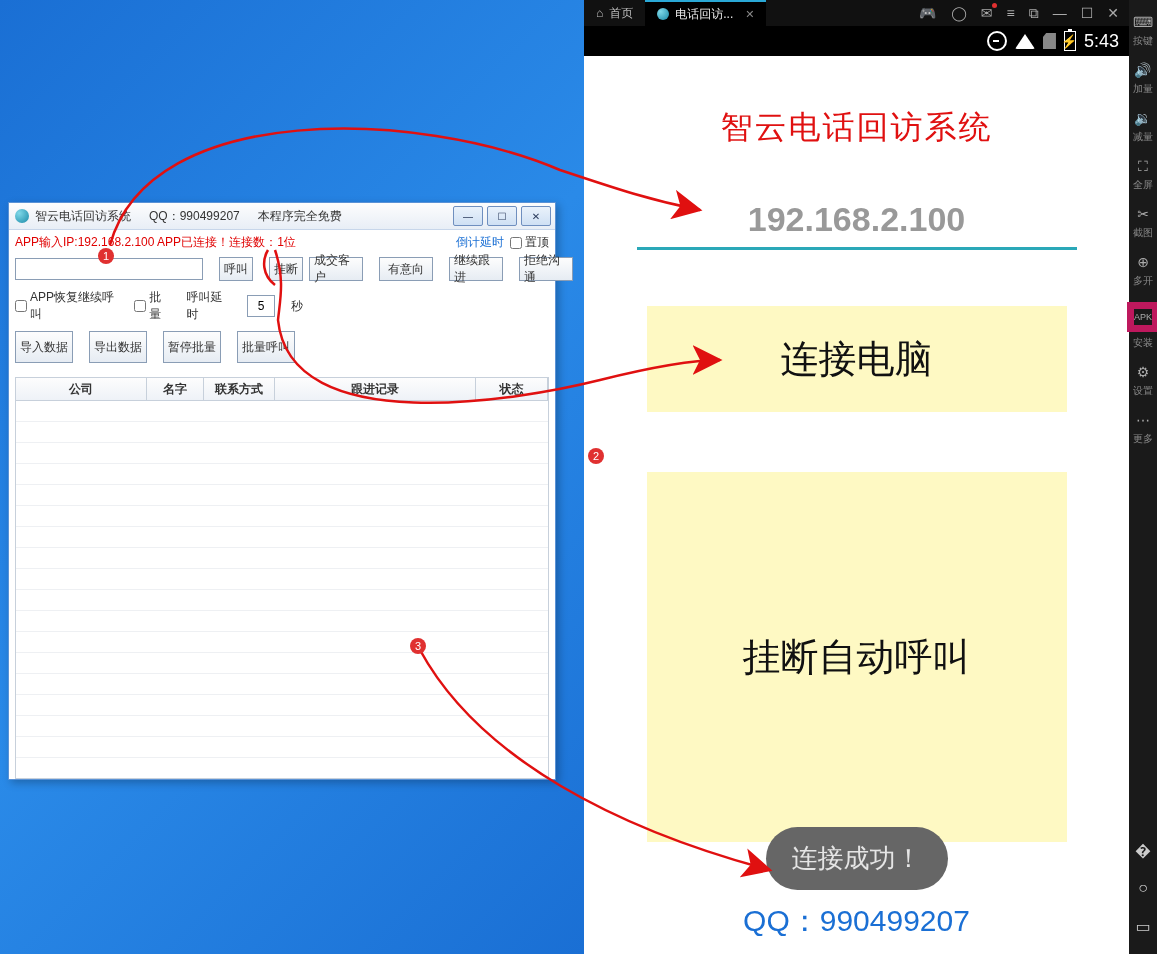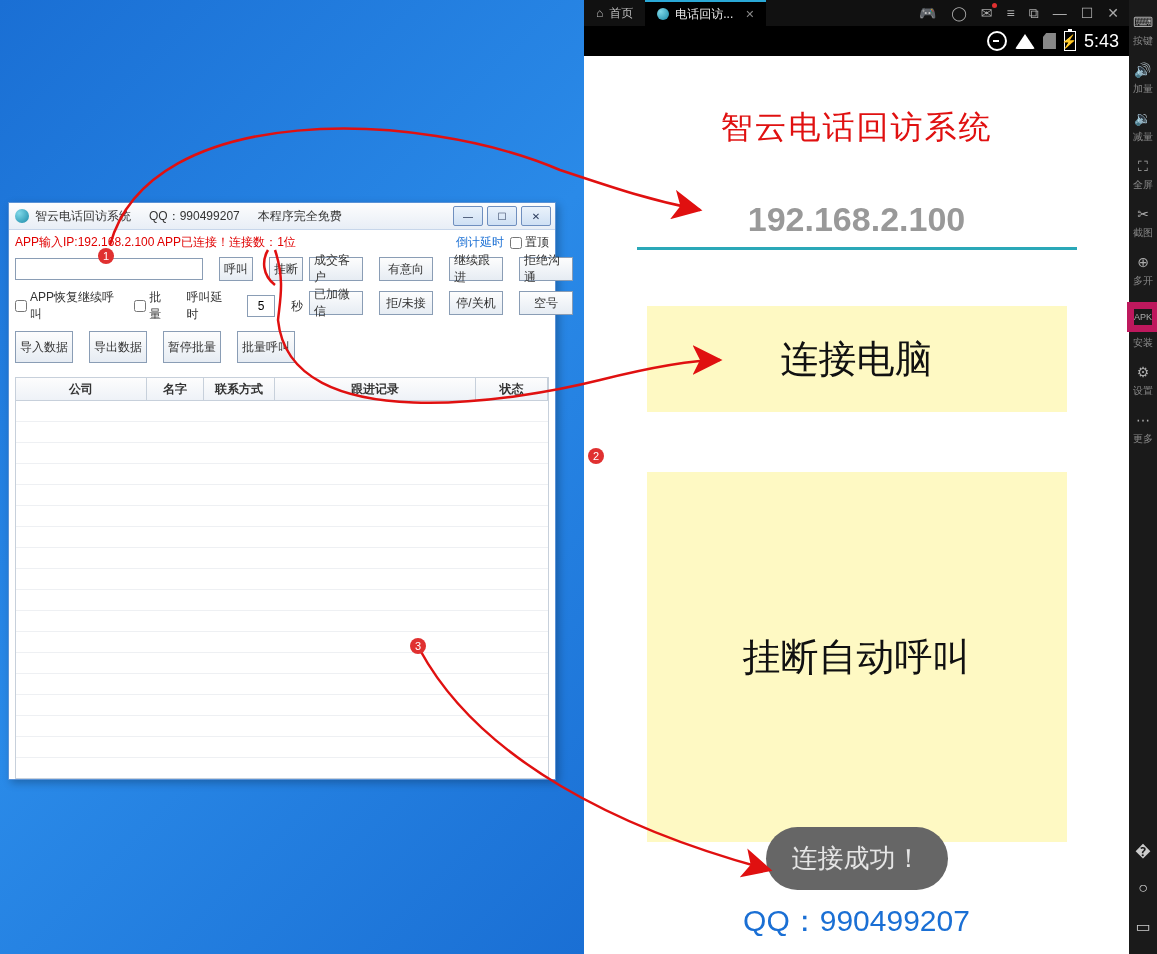--- a/index.html
+++ b/index.html
@@ -117,26 +117,20 @@
           <div class="btn sm">批量呼叫</div>
         </div>
       </div>
       <div style="display:flex;flex-direction:column;gap:6px;">
         <div class="row">
           <div class="btn">成交客户</div>
           <div class="btn">有意向</div>
           <div class="btn">继续跟进</div>
           <div class="btn">拒绝沟通</div>
         </div>
-        <div class="row">
-          <div class="btn">已加微信</div>
-          <div class="btn">拒/未接</div>
-          <div class="btn">停/关机</div>
-          <div class="btn">空号</div>
-        </div>
       </div>
     </div>
   </div>
   <div class="table">
     <div class="thead">
       <div class="th" style="width:130px">公司</div>
       <div class="th" style="width:56px">名字</div>
       <div class="th" style="width:70px">联系方式</div>
       <div class="th" style="width:200px">跟进记录</div>
       <div class="th" style="flex:1">状态</div>

